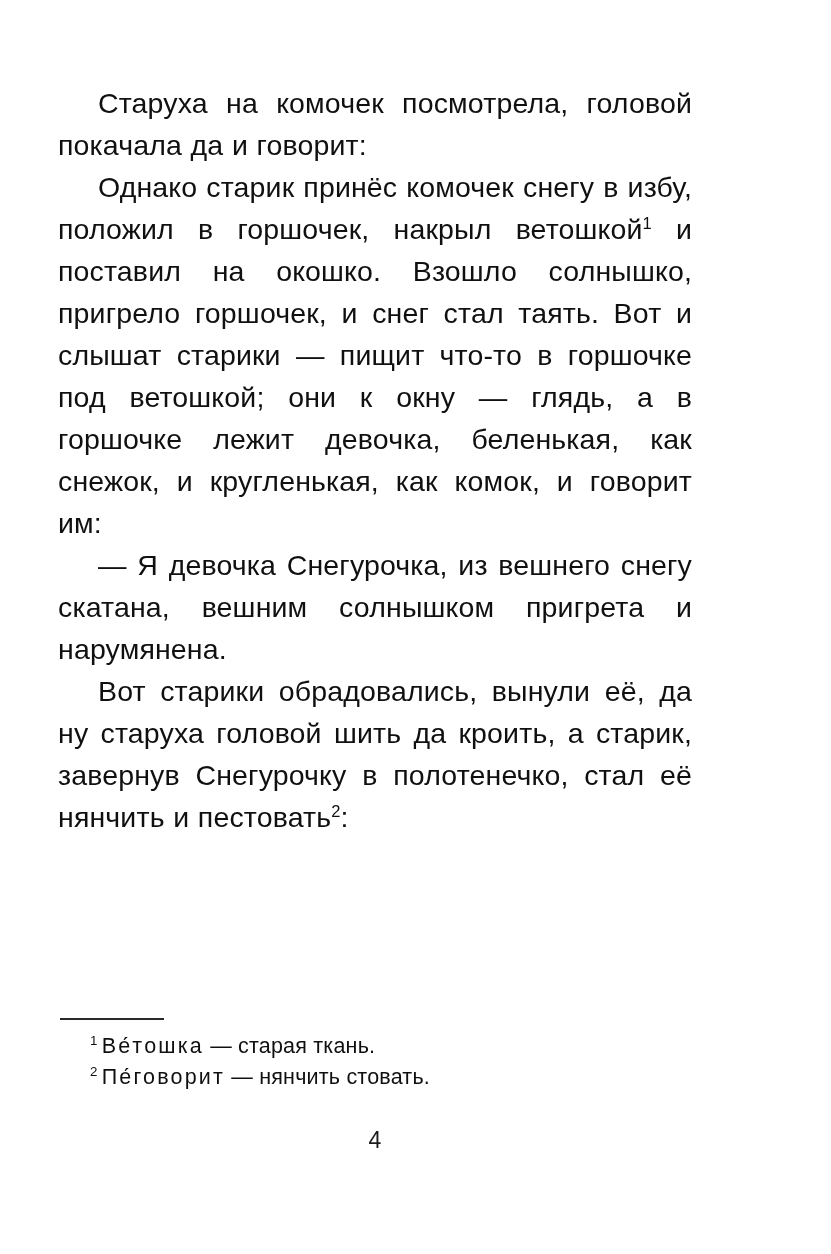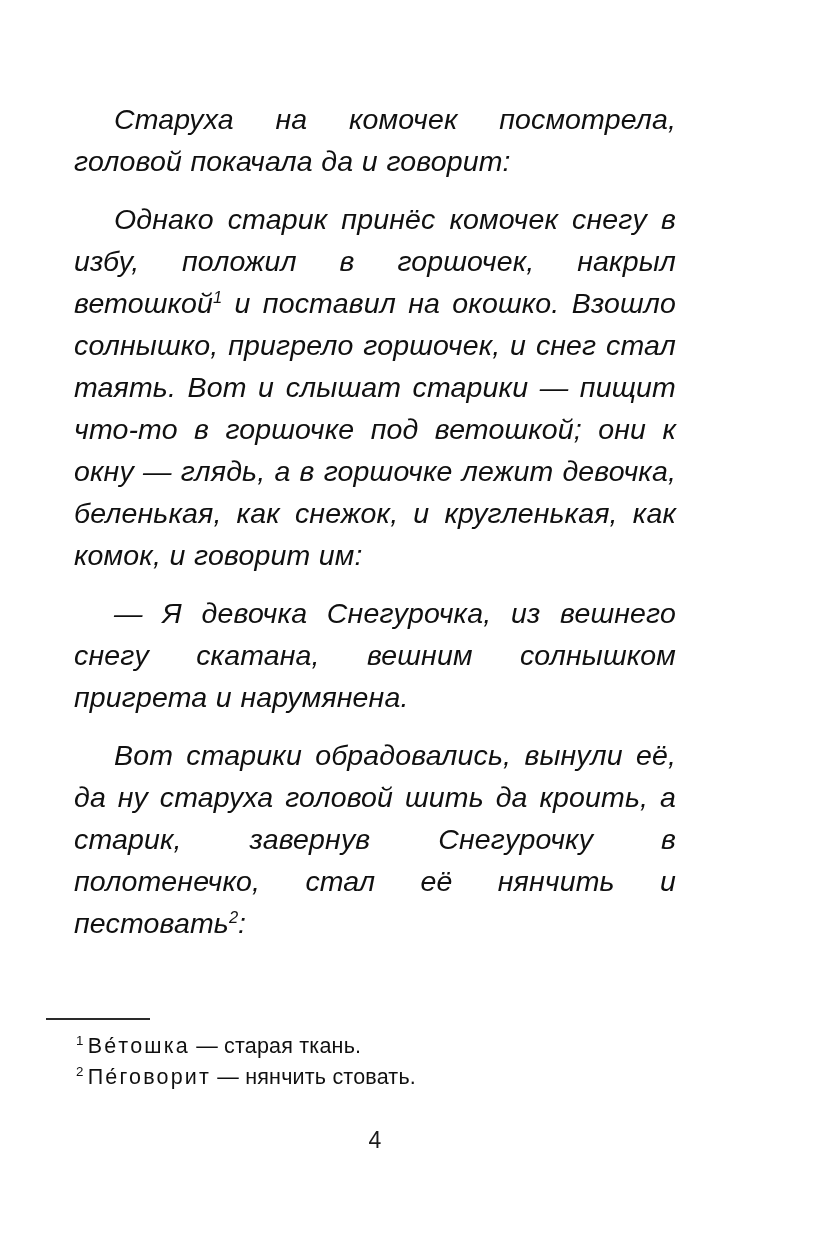--- a/index.html
+++ b/index.html
@@ -23,44 +23,43 @@
 
   
   .text-block {
     position: absolute;
     left: 58px;
     top: 82px;
     width: 634px;
   }
 
   .para {
-    margin: 16px;
+    margin: 0;
     text-align: justify;
     text-align-last: left;
     text-indent: 40px;
     font-size: 28.5px;
     line-height: 42px;
     letter-spacing: 0.15px;
     word-spacing: 0.5px;
     hyphens: manual;
-    font-style: italic;
   }
 
   
   .fn-ref {
     font-size: 0.58em;
     vertical-align: 0.62em;
     line-height: 0;
     letter-spacing: 0;
   }
 
   
   .footnotes {
     position: absolute;
-    left: 44px;
+    left: 58px;
     top: 1018px;
     width: 634px;
   }
 
   .footnote-rule {
     width: 104px;
     height: 0;
     border: 0;
     border-top: 2px solid #2a2a2a;
     margin: 0 0 11px 2px;

